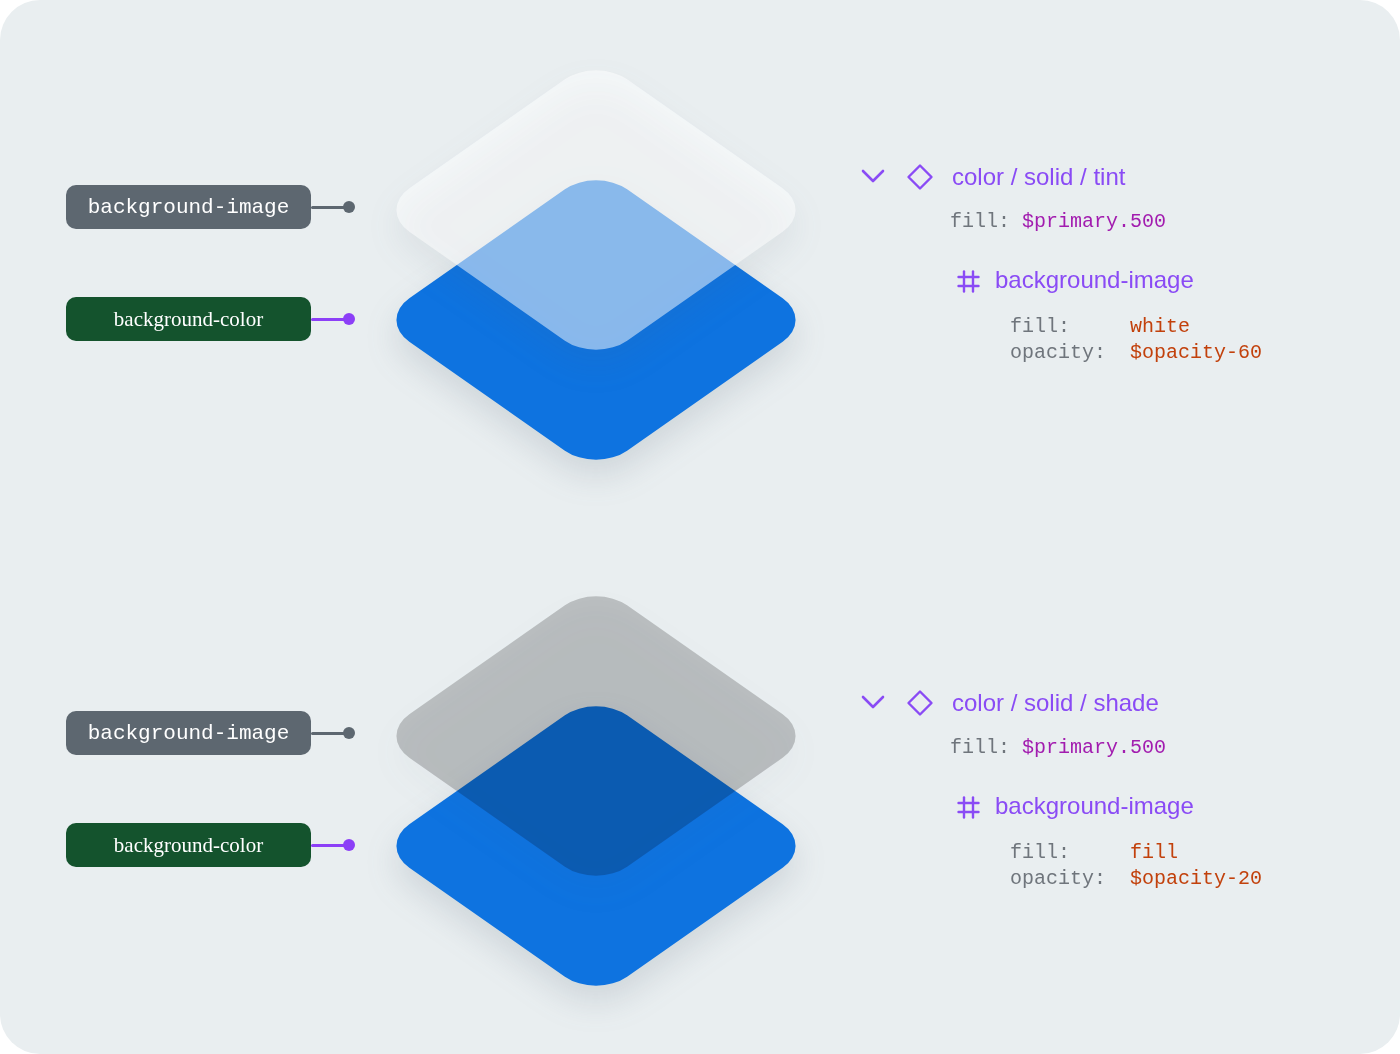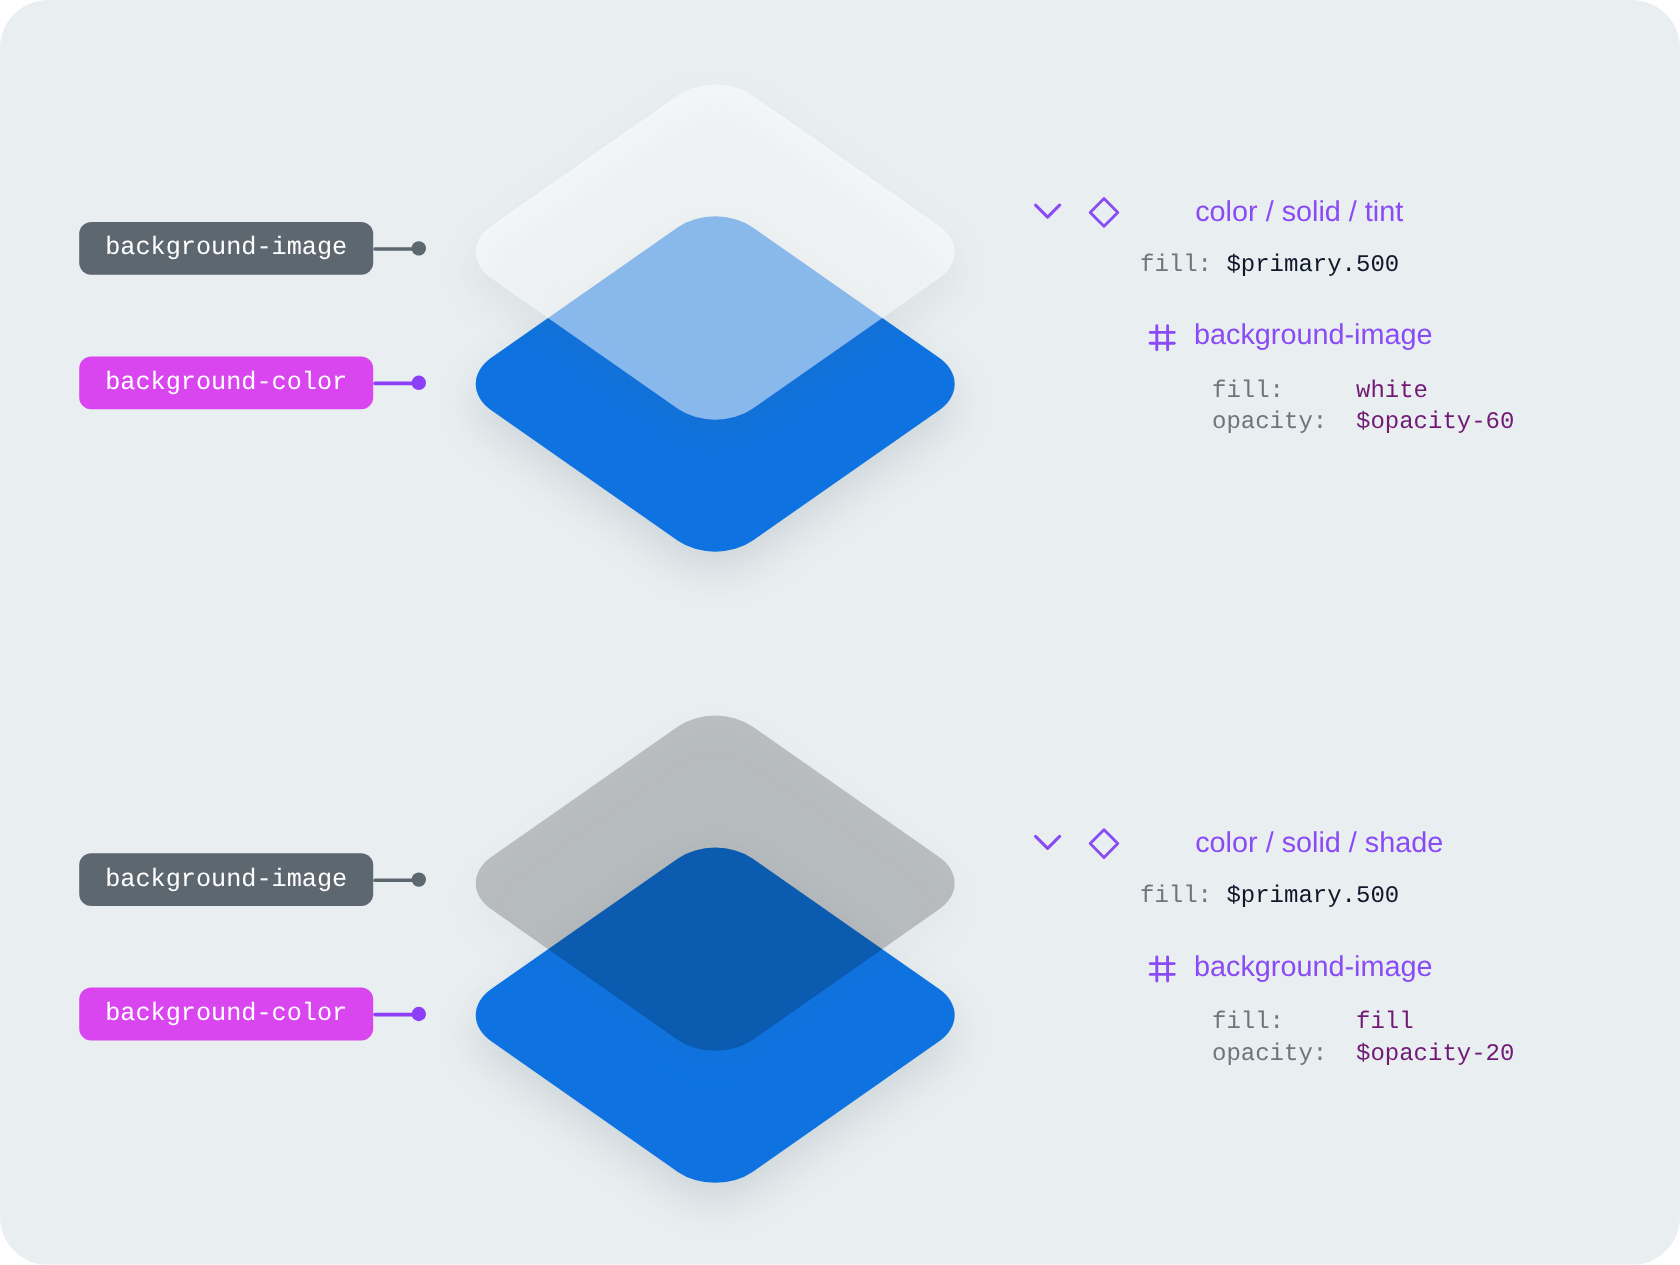--- a/index.html
+++ b/index.html
@@ -8,21 +8,21 @@
   .card{position:absolute;inset:0;background:#e9eef0;border-radius:40px;overflow:hidden;}
   .section{position:absolute;left:0;width:1400px;height:526px;}
   .section.tint{top:0;}
   .section.shade{top:526px;}
 
   
   .pill{position:absolute;left:66px;width:245px;height:44px;border-radius:10px;
         display:flex;align-items:center;justify-content:center;
         font-family:"Liberation Mono",monospace;font-size:21px;color:#ffffff;white-space:nowrap;}
   .pill.gray{background:#5d6770;top:185px;}
-  .pill.purple{background:#d946ef;top:297px;}
+  .pill.purple{background:#14532d;top:297px;font-family:Liberation Serif, serif;}
 
   .conn{position:absolute;left:311px;width:44px;height:12px;}
   .conn.c1{top:201px;}
   .conn.c2{top:313px;}
   .conn .line{position:absolute;left:0;top:4.5px;height:3px;width:34px;border-radius:2px;}
   .conn .dot{position:absolute;right:0;top:0;width:12px;height:12px;border-radius:50%;}
   .conn.gray .line,.conn.gray .dot{background:#5d6770;}
   .conn.purple .line,.conn.purple .dot{background:#8c3ff7;}
 
   
@@ -32,34 +32,34 @@
   .diamond-wrap.over{top:56px;}
   .diamond{width:100%;height:100%;border-radius:44px;
            transform:scaleY(0.7) rotate(45deg);}
   .diamond.blue{background:#0e73e0;}
   .section.tint .diamond.overlay{background:rgba(255,255,255,0.5);}
   .section.shade .diamond.overlay{background:rgba(0,0,0,0.2);}
 
   
   .chevron{position:absolute;left:861px;top:169px;width:24px;height:14px;cursor:pointer;}
   .icon-diamond{position:absolute;left:906px;top:163px;width:28px;height:28px;}
-  .panel-title{position:absolute;left:996px;top:163px;font-size:24px;line-height:28px;
+  .panel-title{position:absolute;left:952px;top:163px;font-size:24px;line-height:28px;
                color:#8a4bf5;white-space:nowrap;cursor:pointer;}
   .fill-row{position:absolute;left:950px;top:209px;display:flex;line-height:26px;
             font-family:"Liberation Mono",monospace;font-size:20px;white-space:nowrap;}
   .fill-row .lbl{width:72px;color:#6f757c;}
-  .fill-row .val{color:#0f172a;}
+  .fill-row .val{color:#a21caf;}
   .icon-frame{position:absolute;left:956px;top:269px;width:25px;height:25px;}
   .child-name{position:absolute;left:995px;top:266px;font-size:24px;line-height:28px;
               color:#8a4bf5;white-space:nowrap;cursor:pointer;}
   .props{position:absolute;left:1010px;top:314px;font-family:"Liberation Mono",monospace;
          font-size:20px;line-height:26px;}
   .props .row{display:flex;white-space:nowrap;}
   .props .lbl{width:120px;color:#6f757c;}
-  .props .val{color:#701a75;}
+  .props .val{color:#c2410c;}
 </style>
 </head>
 <body>
 
 <div class="card">
 
   <div class="section tint">
 
     <div class="pill gray">
       <span>background-image</span>

